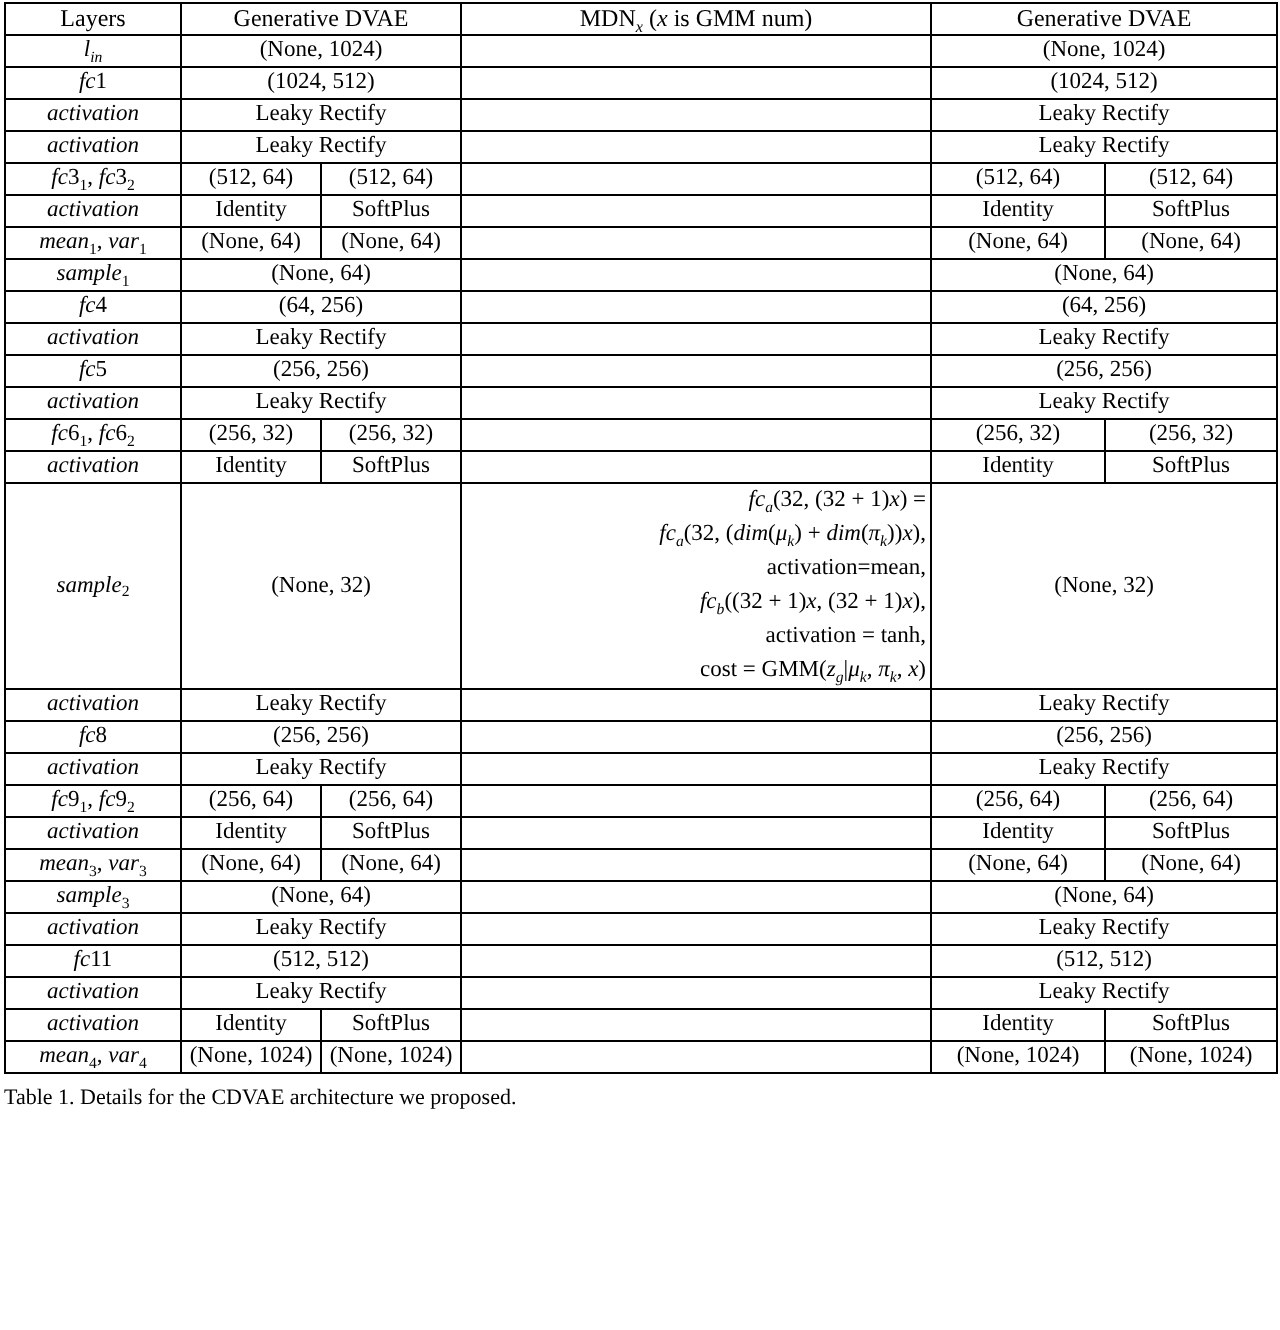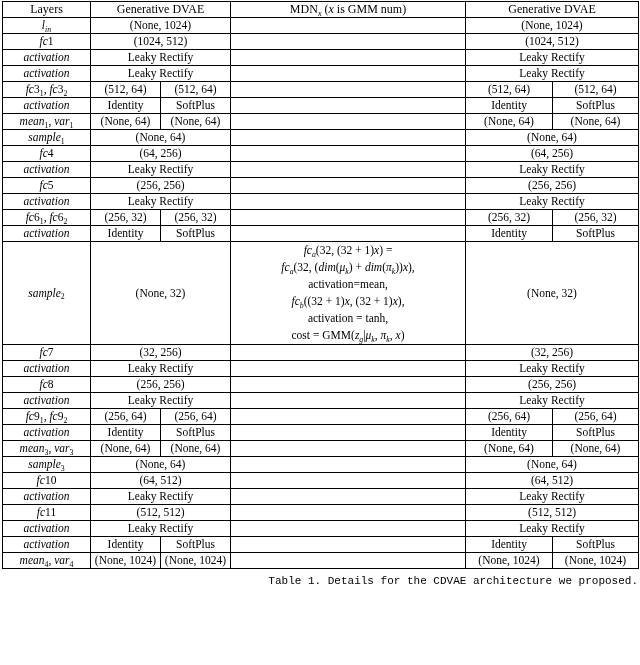--- a/index.html
+++ b/index.html
@@ -29,41 +29,41 @@
     line-height: 15px;
     white-space: nowrap;
     overflow: hidden;
   }
   .arch th {
     font-size: 12px;
   }
   .arch td.mdn-cell {
     white-space: normal;
     height: auto;
+    text-align: right;
   }
   .math-line {
     font-size: 11.5px;
     line-height: 17px;
     white-space: nowrap;
   }
   sub {
     font-size: 0.68em;
     line-height: 0;
     vertical-align: baseline;
     position: relative;
     top: 0.32em;
   }
   i { font-style: italic; }
   .caption {
     width: 636px;
     margin: 5px 0 0 2px;
-    text-align: right;
+    text-align: left;
     font-size: 11px;
     line-height: 14px;
-    font-family: Liberation Mono, monospace;
   }
 </style>
 </head>
 <body>
 
 <table class="arch">
   <colgroup>
     <col style="width:88px">
     <col style="width:70px">
     <col style="width:70px">
@@ -181,26 +181,20 @@
           <div class="math-line"><i>fc<sub>a</sub></i>(32, (32 + 1)<i>x</i>) =</div>
           <div class="math-line"><i>fc<sub>a</sub></i>(32, (<i>dim</i>(<i>μ<sub>k</sub></i>) + <i>dim</i>(<i>π<sub>k</sub></i>))<i>x</i>),</div>
           <div class="math-line">activation=mean,</div>
           <div class="math-line"><i>fc<sub>b</sub></i>((32 + 1)<i>x</i>, (32 + 1)<i>x</i>),</div>
           <div class="math-line">activation = tanh,</div>
           <div class="math-line">cost = GMM(<i>z<sub>g</sub></i>|<i>μ<sub>k</sub></i>, <i>π<sub>k</sub></i>, <i>x</i>)</div>
         </td>
         <td colspan="2">(None, 32)</td>
       </tr>
       <tr>
-        <td class="layer-cell"><i>fc</i>7</td>
-        <td colspan="2">(32, 256)</td>
-        <td class="mdn-cell"></td>
-        <td colspan="2">(32, 256)</td>
-      </tr>
-      <tr>
         <td class="layer-cell"><i>activation</i></td>
         <td colspan="2">Leaky Rectify</td>
         <td class="mdn-cell"></td>
         <td colspan="2">Leaky Rectify</td>
       </tr>
       <tr>
         <td class="layer-cell"><i>fc</i>8</td>
         <td colspan="2">(256, 256)</td>
         <td class="mdn-cell"></td>
         <td colspan="2">(256, 256)</td>
@@ -233,26 +227,20 @@
         <td>(None, 64)</td>
         <td class="mdn-cell"></td>
         <td>(None, 64)</td>
         <td>(None, 64)</td>
       </tr>
       <tr>
         <td class="layer-cell"><i>sample</i><sub>3</sub></td>
         <td colspan="2">(None, 64)</td>
         <td class="mdn-cell"></td>
         <td colspan="2">(None, 64)</td>
-      </tr>
-      <tr>
-        <td class="layer-cell"><i>fc</i>10</td>
-        <td colspan="2">(64, 512)</td>
-        <td class="mdn-cell"></td>
-        <td colspan="2">(64, 512)</td>
       </tr>
       <tr>
         <td class="layer-cell"><i>activation</i></td>
         <td colspan="2">Leaky Rectify</td>
         <td class="mdn-cell"></td>
         <td colspan="2">Leaky Rectify</td>
       </tr>
       <tr>
         <td class="layer-cell"><i>fc</i>11</td>
         <td colspan="2">(512, 512)</td>

